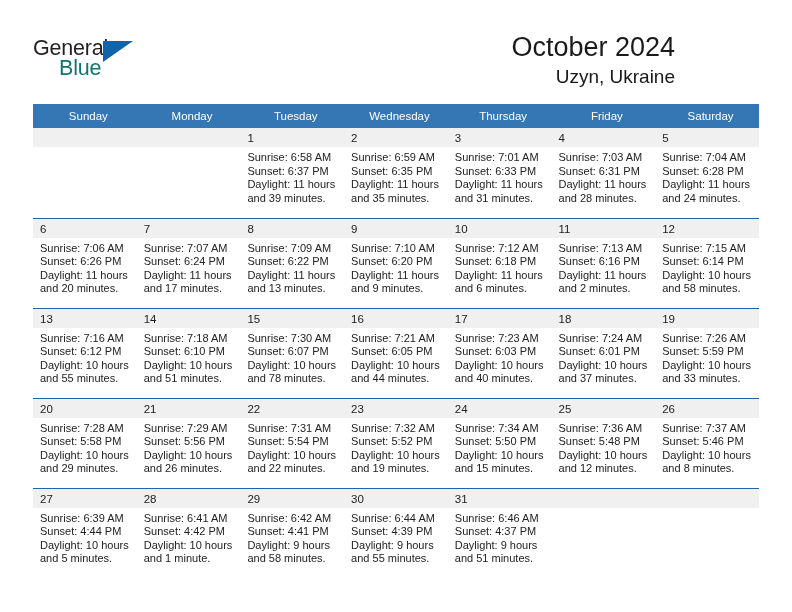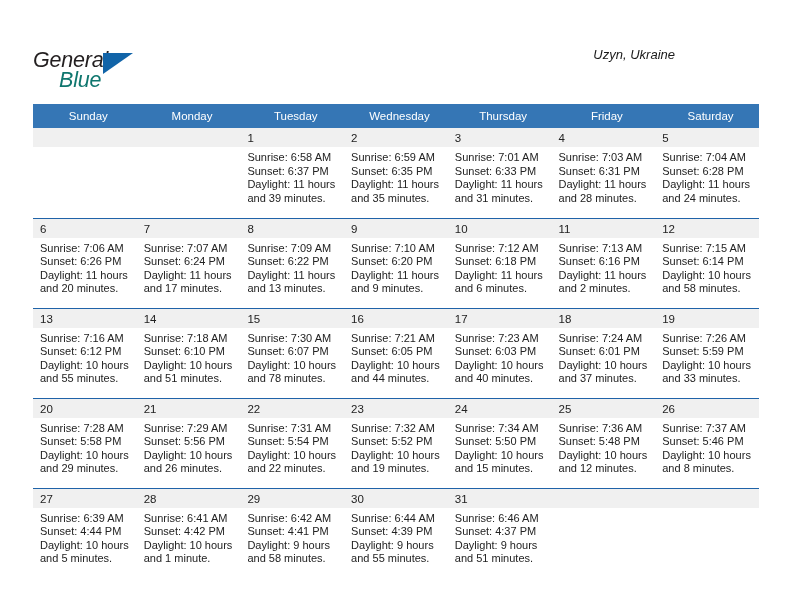--- a/index.html
+++ b/index.html
@@ -19,24 +19,23 @@
     position: relative;
     width: 792px;
     height: 612px;
     box-sizing: border-box;
   }
 
   
   .top-bar {
     position: absolute;
     left: 0;
-    top: 12px;
+    top: 0;
     width: 708px;
     height: 100px;
-    font-style: italic;
   }
 
   .logo {
     position: absolute;
     left: 33px;
     top: 36px;
     width: 120px;
     height: 52px;
   }
   .logo-general {
@@ -74,21 +73,21 @@
     text-align: right;
   }
   .cal-title {
     font-size: 27px;
     color: #1a1a1a;
     font-weight: normal;
     line-height: 34px;
     white-space: nowrap;
   }
   .cal-subtitle {
-    font-size: 13px;
+    font-size: 19px;
     color: #1a1a1a;
     line-height: 22px;
     margin-top: 2px;
     white-space: nowrap;
   }
 
   
   .calendar {
     position: absolute;
     left: 33px;
@@ -153,20 +152,21 @@
 
   <div class="top-bar">
 
     <div class="logo">
       <span class="logo-general">General</span>
       <span class="logo-triangle"></span>
       <span class="logo-blue">Blue</span>
     </div>
 
     <div class="title-block">
+      <div class="cal-title">October 2024</div>
       <div class="cal-subtitle">Uzyn, Ukraine</div>
     </div>
 
   </div>
 
   <div class="calendar">
     <table class="cal">
       <colgroup>
         <col>
           <col>

